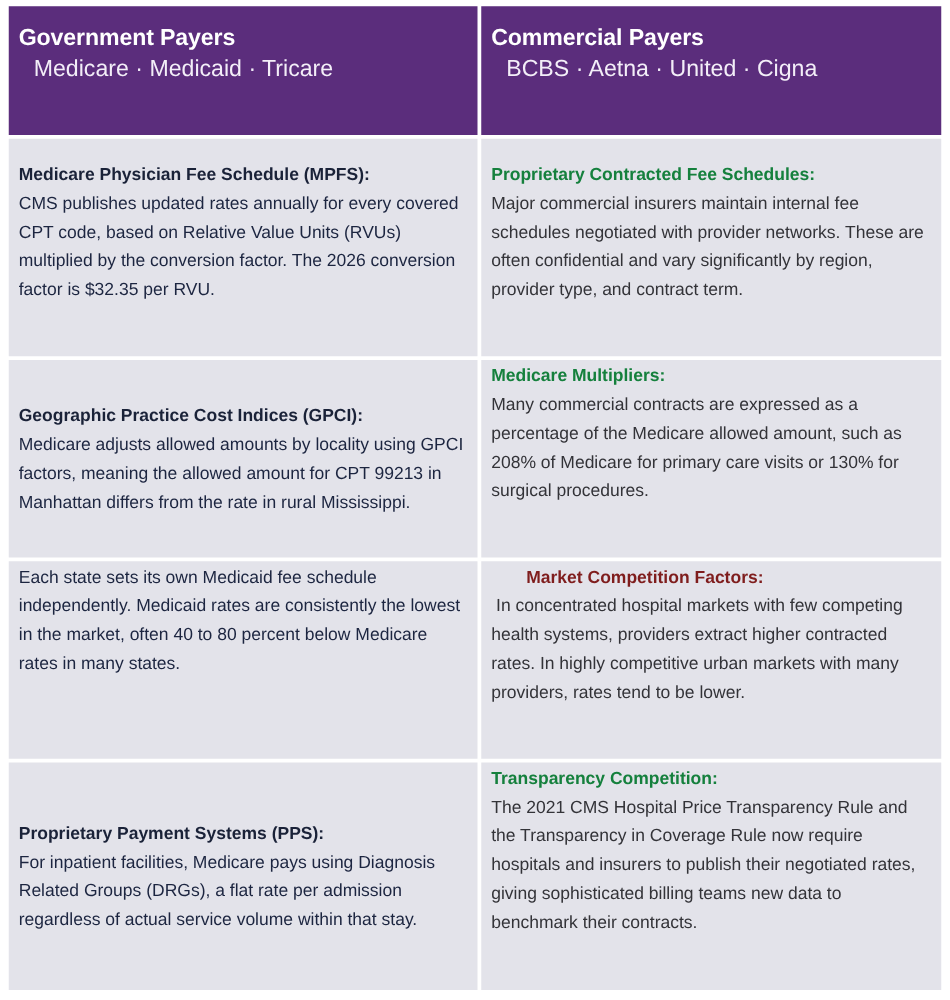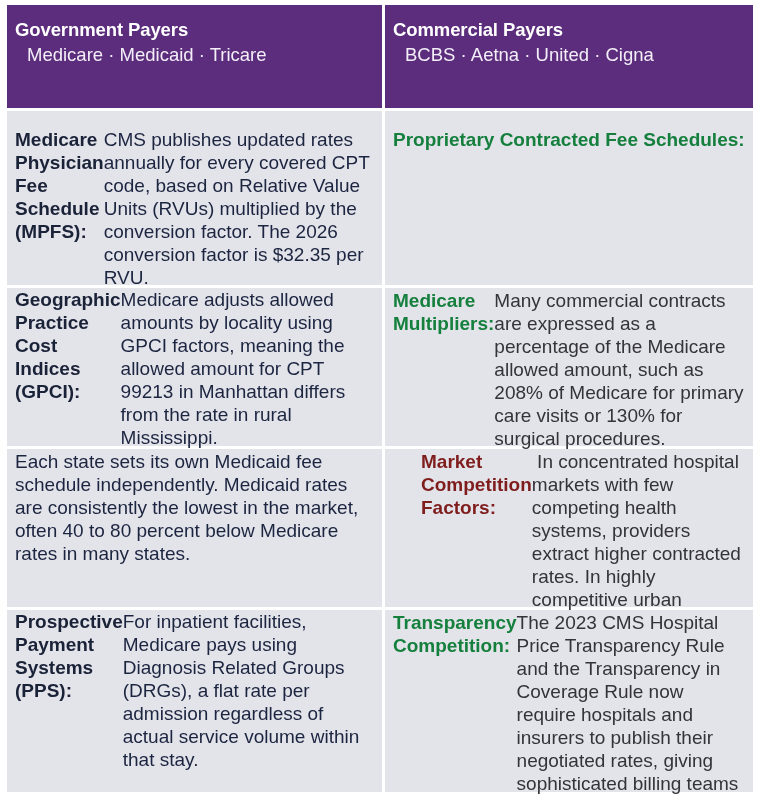--- a/index.html
+++ b/index.html
@@ -42,29 +42,29 @@
       font-size: 18.5px;
       line-height: 25px;
       color: #f3eef8;
       margin-left: 12px;
     }
     .body-cell {
       background: #e3e3ea;
       box-sizing: border-box;
       padding: 0 8px 0 8px;
       display: flex;
-      flex-direction: row;
+      flex-direction: column;
       justify-content: center;
-      font-size: 19px;
+      font-size: 14px;
       line-height: 23px;
     }
     .body-cell.left { color: #1c2540; }
     .body-cell.right { color: #333338; }
     .body-cell.top { justify-content: flex-start; padding-top: 17px; }
-    .body-cell.top2 { justify-content: flex-end; padding-top: 1px; }
+    .body-cell.top2 { justify-content: flex-start; padding-top: 1px; }
     .item-heading {
       font-weight: bold;
       color: #1a2238;
     }
     .body-cell.right .item-heading { color: #15803d; }
     .body-cell.right .item-heading.navy { color: #7f1d1d; margin-left: 28px; }
     .item-text {
       white-space: pre-wrap;
     }
   </style>
@@ -81,41 +81,42 @@
     <div class="header-title">Commercial Payers</div>
     <div class="header-sub">BCBS · Aetna · United · Cigna</div>
   </div>
 
   <div class="body-cell left top">
     <div class="item-heading">Medicare Physician Fee Schedule (MPFS):</div>
     <div class="item-text">CMS publishes updated rates annually for every covered CPT code, based on Relative Value Units (RVUs) multiplied by the conversion factor. The 2026 conversion factor is $32.35 per RVU.</div>
   </div>
   <div class="body-cell right top">
     <div class="item-heading">Proprietary Contracted Fee Schedules:</div>
+    <div class="item-text">Major commercial insurers maintain internal fee schedules negotiated with provider networks. These are often confidential and vary significantly by region, provider type, and contract term.</div>
   </div>
 
   <div class="body-cell left">
     <div class="item-heading">Geographic Practice Cost Indices (GPCI):</div>
     <div class="item-text">Medicare adjusts allowed amounts by locality using GPCI factors, meaning the allowed amount for CPT 99213 in Manhattan differs from the rate in rural Mississippi.</div>
   </div>
   <div class="body-cell right top2">
     <div class="item-heading">Medicare Multipliers:</div>
     <div class="item-text">Many commercial contracts are expressed as a percentage of the Medicare allowed amount, such as 208% of Medicare for primary care visits or 130% for surgical procedures.</div>
   </div>
 
   <div class="body-cell left top2">
     <div class="item-text">Each state sets its own Medicaid fee schedule independently. Medicaid rates are consistently the lowest in the market, often 40 to 80 percent below Medicare rates in many states.</div>
   </div>
   <div class="body-cell right top2">
     <div class="item-heading navy">Market Competition Factors:</div>
     <div class="item-text"> In concentrated hospital markets with few competing health systems, providers extract higher contracted rates. In highly competitive urban markets with many providers, rates tend to be lower.</div>
   </div>
 
   <div class="body-cell left">
-    <div class="item-heading">Prospective Payment Systems (PPS):</div>
+    <div class="item-heading">Proprietary Payment Systems (PPS):</div>
     <div class="item-text">For inpatient facilities, Medicare pays using Diagnosis Related Groups (DRGs), a flat rate per admission regardless of actual service volume within that stay.</div>
   </div>
   <div class="body-cell right top2">
     <div class="item-heading">Transparency Competition:</div>
-    <div class="item-text">The 2023 CMS Hospital Price Transparency Rule and the Transparency in Coverage Rule now require hospitals and insurers to publish their negotiated rates, giving sophisticated billing teams new data to benchmark their contracts.</div>
+    <div class="item-text">The 2021 CMS Hospital Price Transparency Rule and the Transparency in Coverage Rule now require hospitals and insurers to publish their negotiated rates, giving sophisticated billing teams new data to benchmark their contracts.</div>
   </div>
 
 </div>
 
 </body></html>

